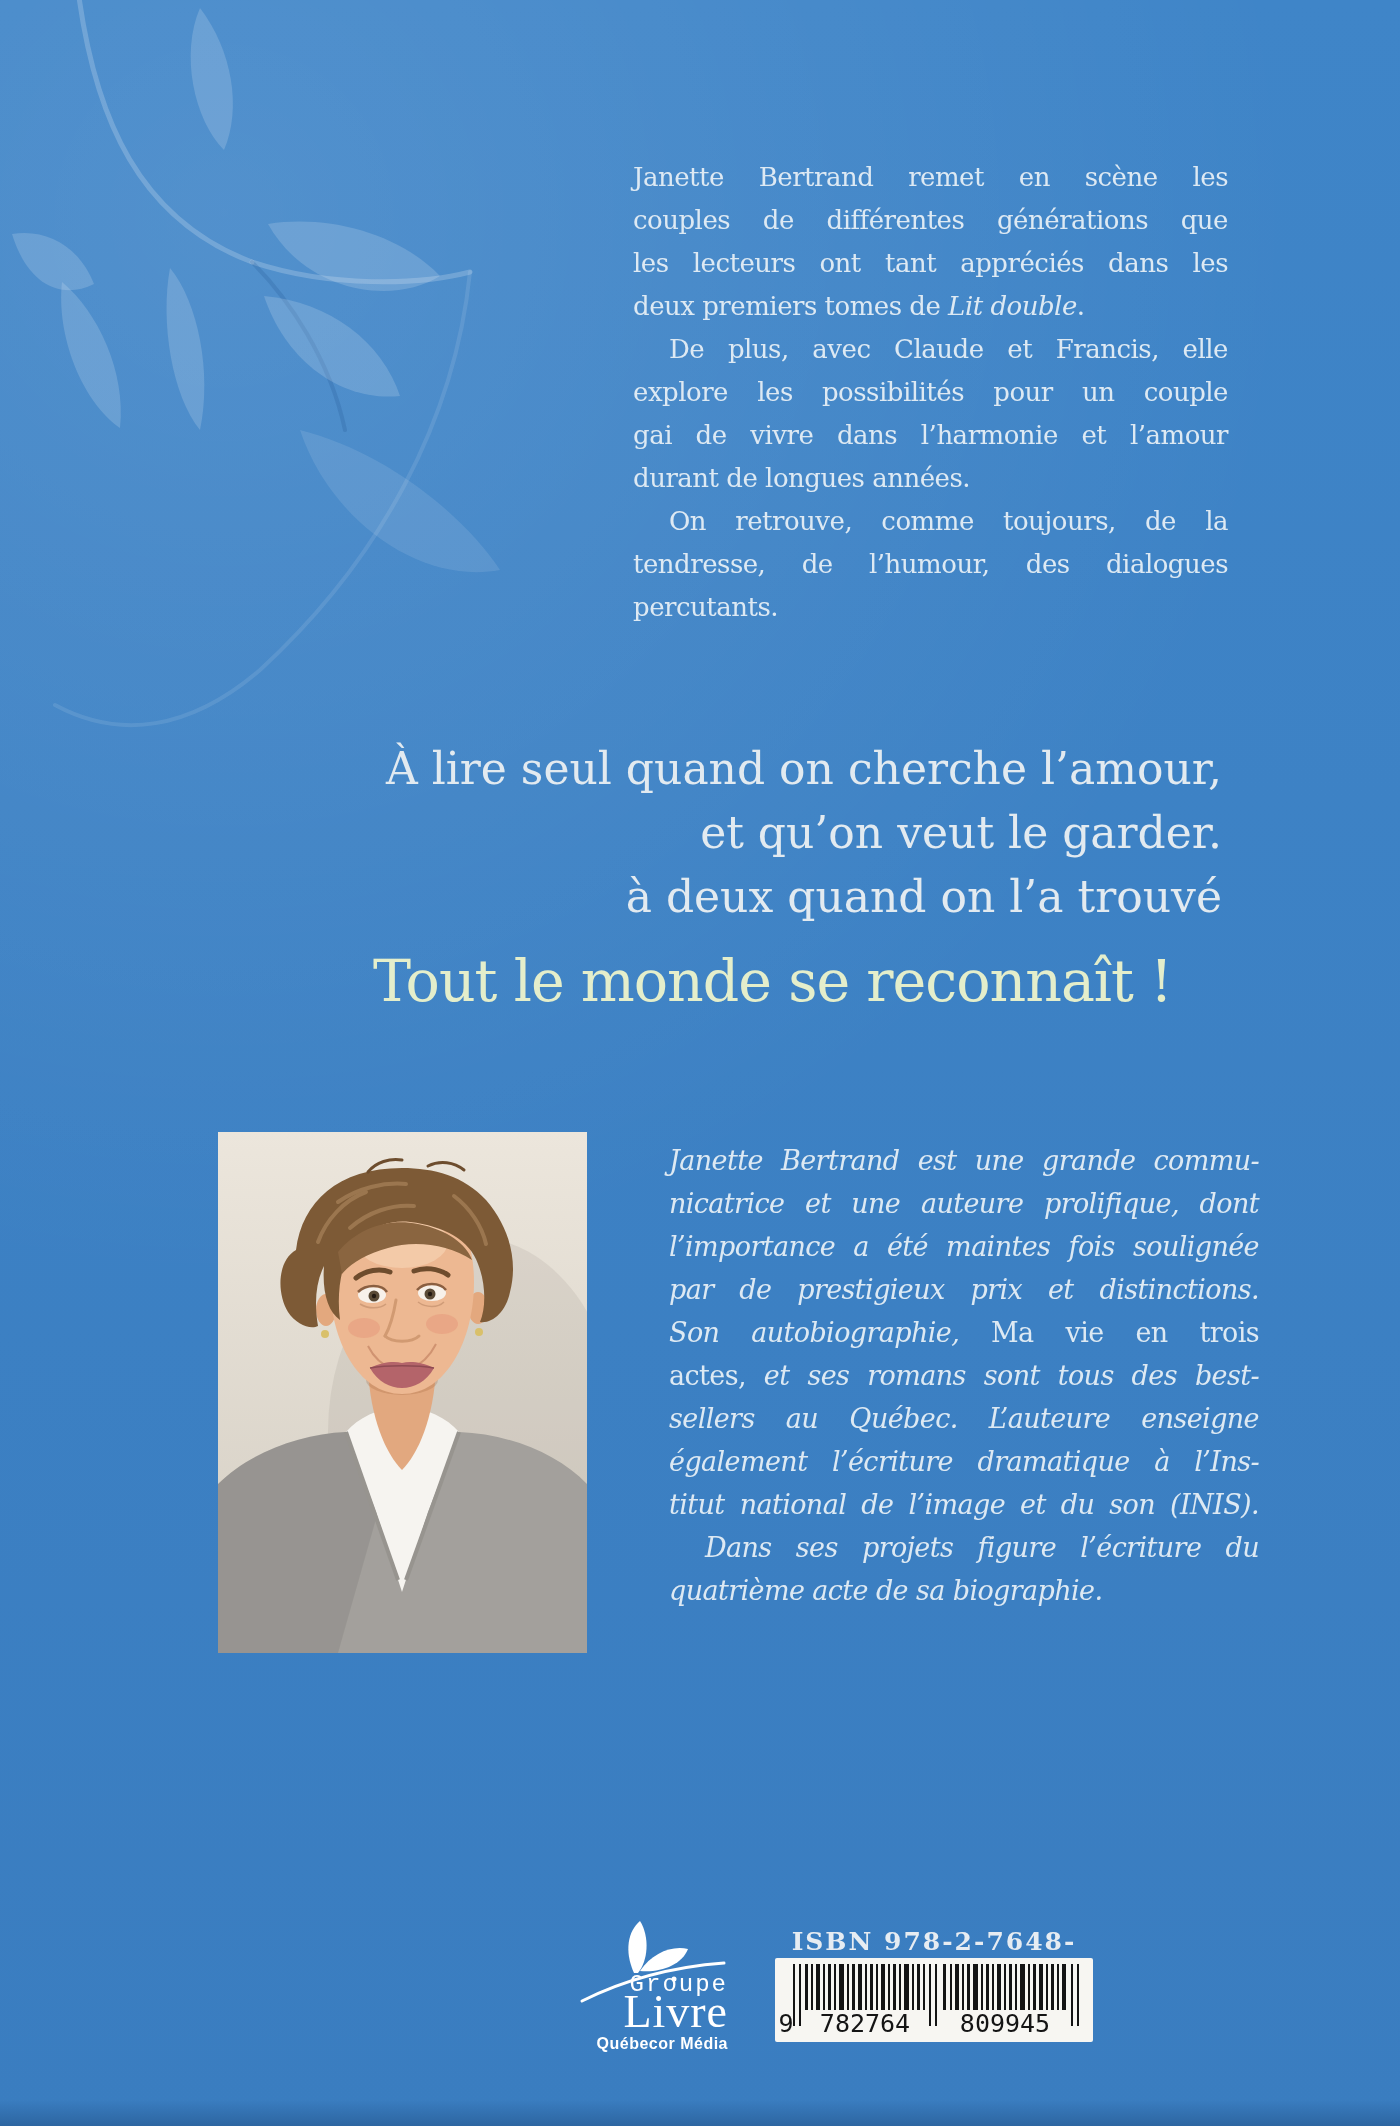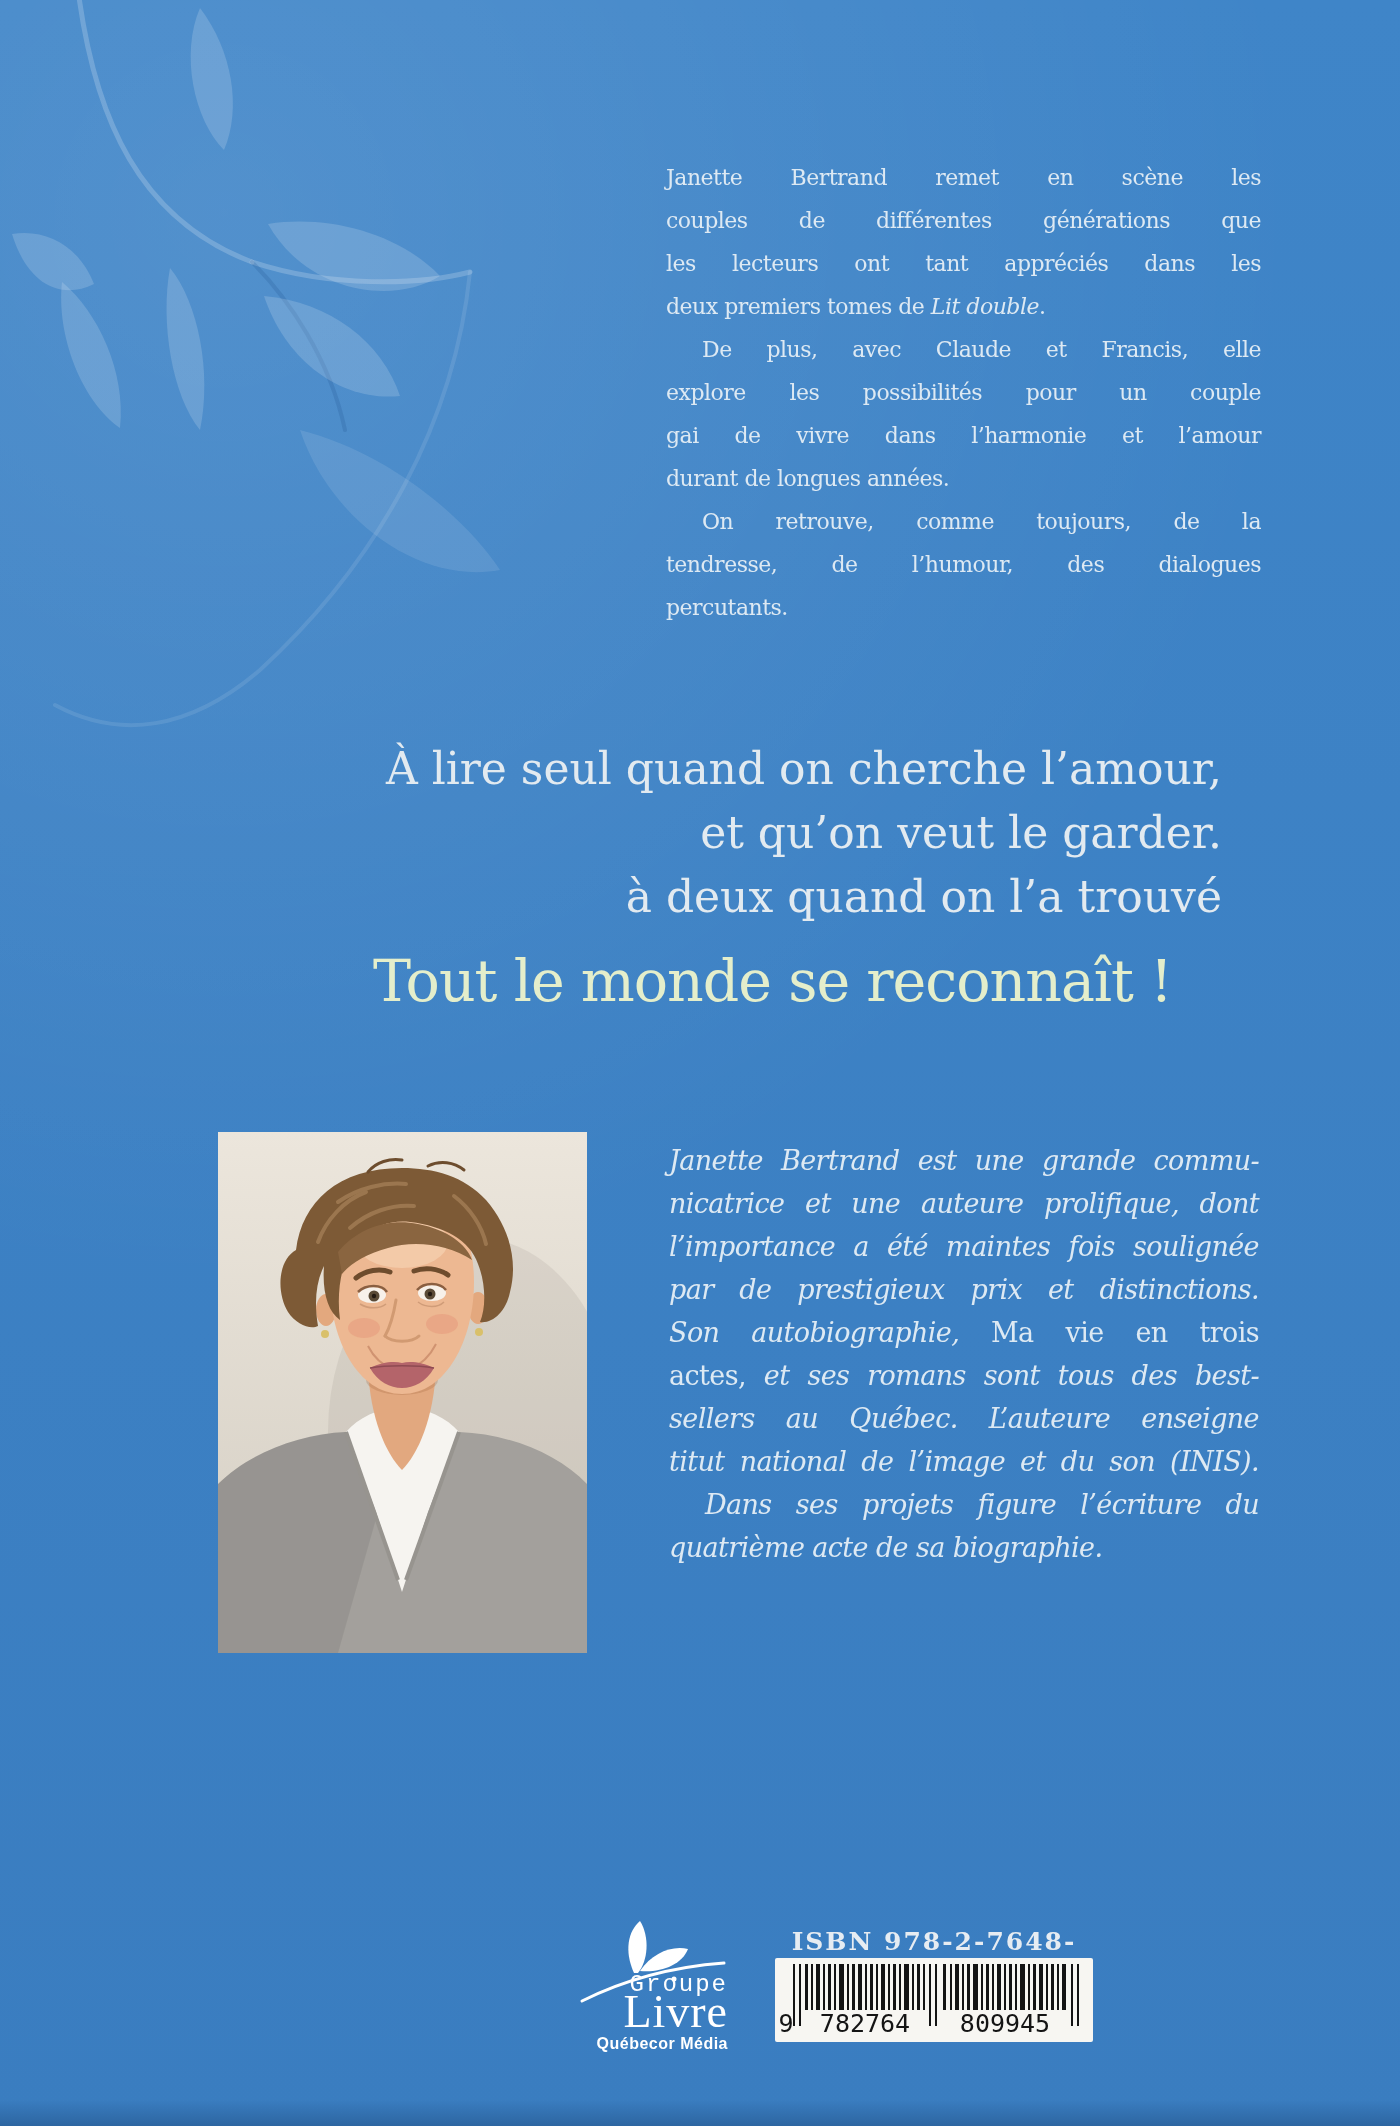--- a/index.html
+++ b/index.html
@@ -6,21 +6,21 @@
   .cover{
     position:relative;width:1400px;height:2126px;overflow:hidden;
     background:
       radial-gradient(circle at 16% 10%, rgba(255,255,255,0.10), rgba(255,255,255,0) 48%),
       linear-gradient(#3f85c8, #3a7dc0),
       #3b80c4;
     font-family:"DejaVu Serif",serif;
   }
   .watermark{position:absolute;left:0;top:0;pointer-events:none;}
   .textcol{position:absolute;color:#dde9f3;}
-  .synopsis{left:666px;top:156px;width:595px;font-size:22px;line-height:43px;letter-spacing:-0.5px;}
+  .synopsis{left:633px;top:156px;width:595px;font-size:26px;line-height:43px;letter-spacing:-0.5px;}
   .synopsis .line,.bio .line{text-align:justify;text-align-last:justify;}
   .ln-first{text-indent:36px;}
   .ln-end{text-align-last:left !important;}
   .bio{left:633px;top:1139px;width:590px;font-size:27px;line-height:43px;letter-spacing:-0.6px;font-style:italic;margin-left:36px;}
   .seg-i{font-style:italic;}
   .seg-r{font-style:normal;}
   .tagline{left:380px;top:737px;width:842px;font-size:44px;line-height:64px;color:#e2eaf0;}
   .tagline .line{text-align:right;text-align-last:right;white-space:nowrap;}
   .headline{
     position:absolute;left:373px;top:948px;font-size:57px;letter-spacing:-1px;
@@ -166,20 +166,21 @@
   </div>
 
   <div class="textcol bio">
       <div class="line"><span>Janette Bertrand est une grande commu-</span></div>
       <div class="line"><span>nicatrice et une auteure prolifique, dont</span></div>
       <div class="line"><span>l’importance a été maintes fois soulignée</span></div>
       <div class="line"><span>par de prestigieux prix et distinctions.</span></div>
       <div class="line"><span>Son autobiographie, </span><span class="seg-r">Ma vie en trois</span></div>
       <div class="line"><span class="seg-r">actes, </span><span>et ses romans sont tous des best-</span></div>
       <div class="line"><span>sellers au Québec. L’auteure enseigne</span></div>
+      <div class="line"><span>également l’écriture dramatique à l’Ins-</span></div>
       <div class="line"><span>titut national de l’image et du son (INIS).</span></div>
       <div class="line ln-first"><span>Dans ses projets figure l’écriture du</span></div>
       <div class="line ln-end"><span>quatrième acte de sa biographie.</span></div>
     </div>
 
   <div class="publisher">
     <svg class="logo-art" width="150" height="92" viewBox="0 0 150 92">
       <path d="M4,86 C44,66 92,52 146,48" stroke="#ffffff" stroke-width="3" fill="none" stroke-linecap="round"></path>
       <path d="M56,58 C46,36 50,16 62,6 C72,22 70,46 60,58 Z" fill="#ffffff"></path>
       <path d="M62,56 C74,38 94,30 110,34 C104,50 82,58 62,56 Z" fill="#ffffff"></path>

